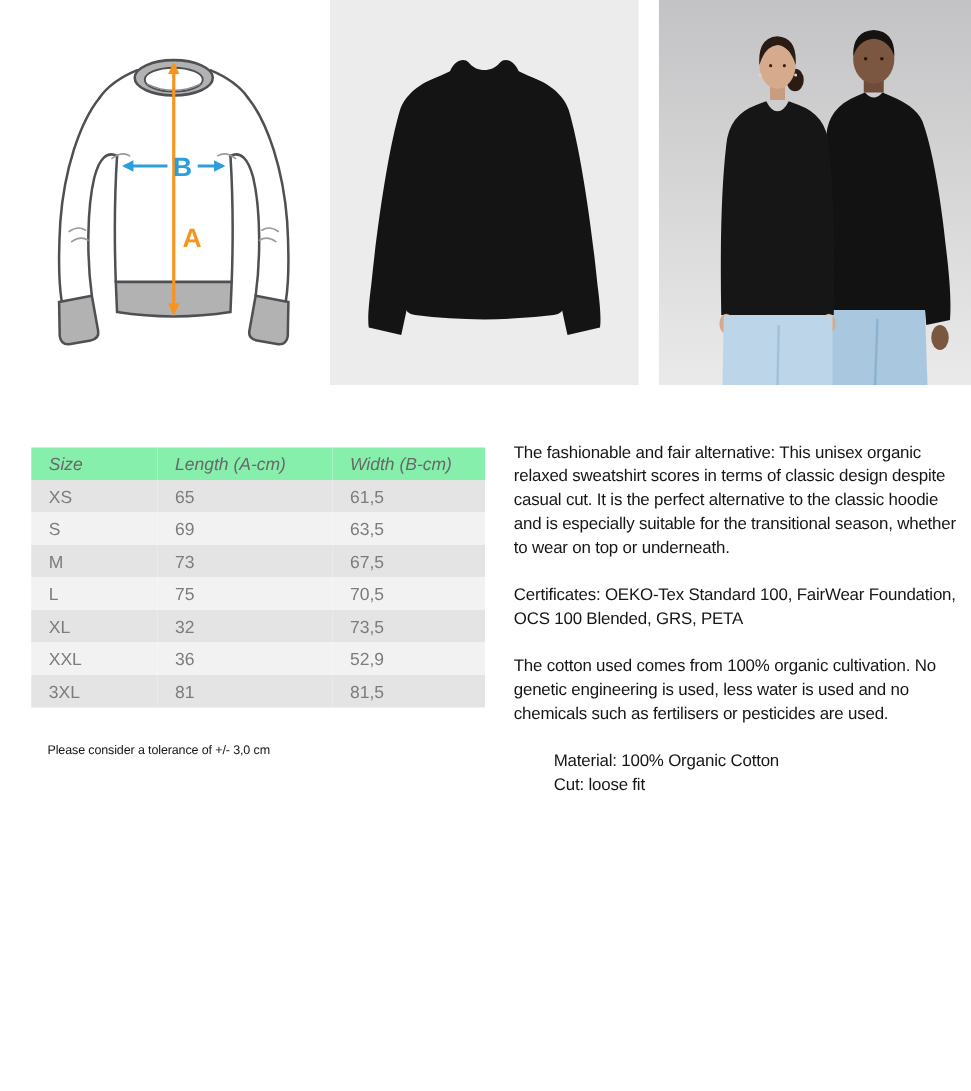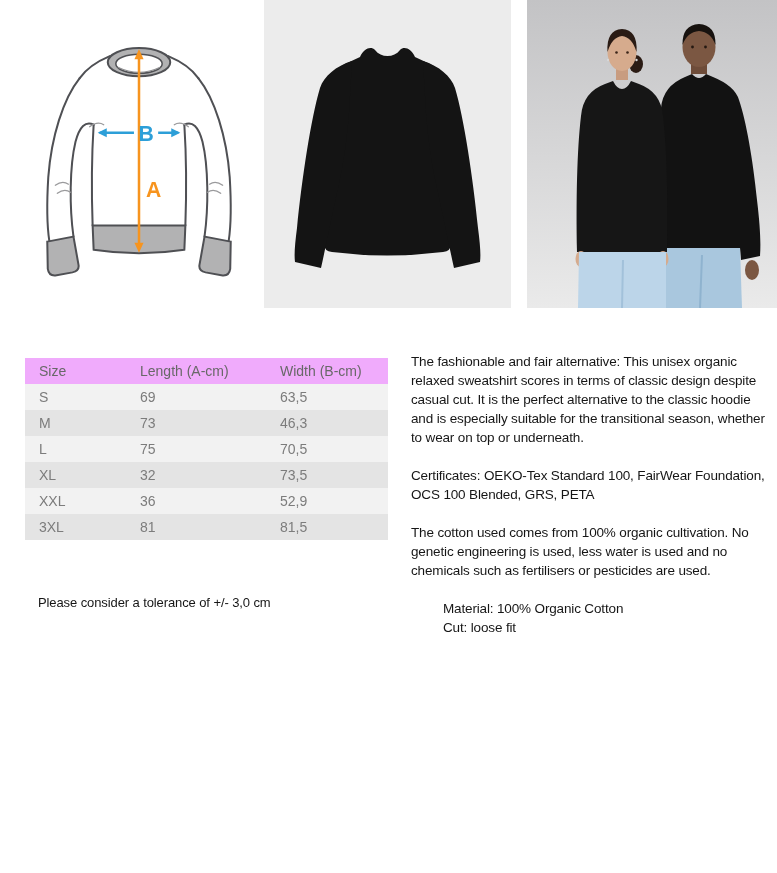--- a/index.html
+++ b/index.html
@@ -19,27 +19,27 @@
   
   #size-table {
     position: absolute; left: 25px; top: 358px; width: 363px;
     border-collapse: collapse; table-layout: fixed;
     font-size: 14px; color: #7c7c7c;
   }
   #size-table th, #size-table td {
     font-weight: 400; text-align: left; height: 26px;
     padding: 0 0 0 14px; vertical-align: middle; white-space: nowrap;
   }
-  #size-table th { color: #686868; background: #f0abfc; }
+  #size-table th { color: #686868; background: #86efac; font-style: italic; }
   #size-table tr.row-dark td  { background: #e4e4e4; }
   #size-table tr.row-light td { background: #f2f2f2; }
 
   .tolerance-note {
     position: absolute; left: 38px; top: 595px;
-    font-size: 13px; color: #161616; letter-spacing: -0.1px;
+    font-size: 10px; color: #161616; letter-spacing: -0.1px;
   }
 
   .description {
     position: absolute; left: 411px; top: 352px; width: 361px;
     font-size: 13.5px; line-height: 19px; color: #161616;
     letter-spacing: -0.15px;
   }
   .description p { margin: 0 0 19px 0; }
   .spec-line { line-height: 19px; margin-left: 32px; }
 
@@ -170,29 +170,34 @@
         <col style="width:122px">
       </colgroup>
     <thead>
       <tr>
         <th>Size</th>
         <th>Length (A-cm)</th>
         <th>Width (B-cm)</th>
       </tr>
     </thead>
     <tbody>
+      <tr class="row-dark">
+        <td>XS</td>
+        <td>65</td>
+        <td>61,5</td>
+      </tr>
       <tr class="row-light">
         <td>S</td>
         <td>69</td>
         <td>63,5</td>
       </tr>
       <tr class="row-dark">
         <td>M</td>
         <td>73</td>
-        <td>46,3</td>
+        <td>67,5</td>
       </tr>
       <tr class="row-light">
         <td>L</td>
         <td>75</td>
         <td>70,5</td>
       </tr>
       <tr class="row-dark">
         <td>XL</td>
         <td>32</td>
         <td>73,5</td>

